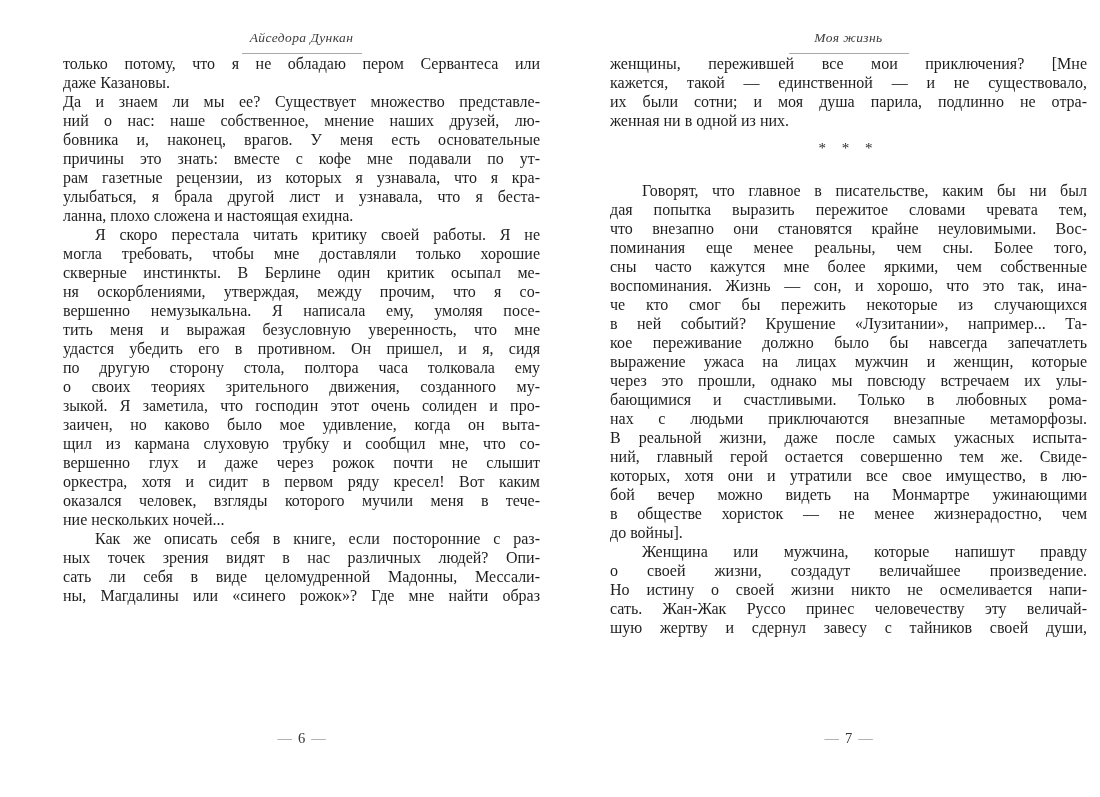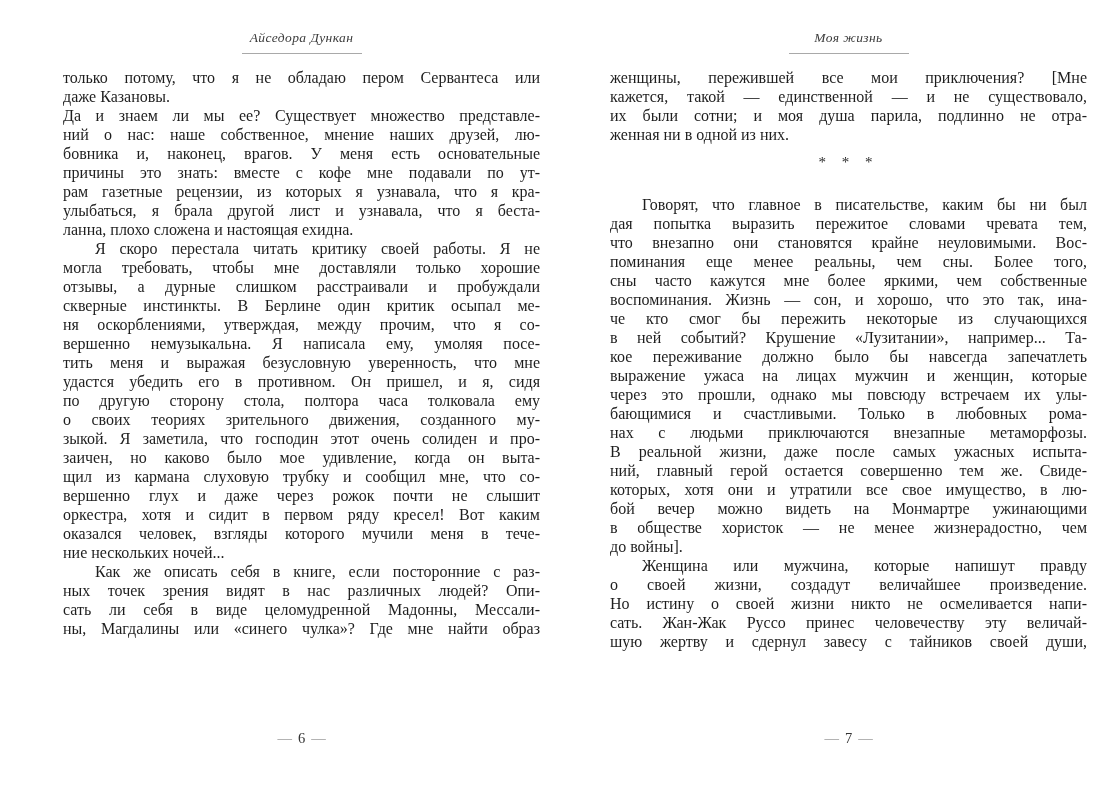--- a/index.html
+++ b/index.html
@@ -34,21 +34,20 @@
     color: #3b3b3b;
   }
   .running-head-rule {
     width: 120px;
     height: 1px;
     background: #a9a9a9;
     margin: 7px auto 0 auto;
   }
 
   .page-body {
-    margin-top: 14px;
     font-size: 16px;
     line-height: 19px;
     color: #1e1e1e;
   }
   .para { margin: 0; }
   .line {
     text-align: justify;
     text-align-last: justify;
   }
   .line.para-end {
@@ -103,41 +102,40 @@
           <div class="line">ний о нас: наше собственное, мнение наших друзей, лю-</div>
           <div class="line">бовника и, наконец, врагов. У меня есть основательные</div>
           <div class="line">причины это знать: вместе с кофе мне подавали по ут-</div>
           <div class="line">рам газетные рецензии, из которых я узнавала, что я кра-</div>
           <div class="line">улыбаться, я брала другой лист и узнавала, что я беста-</div>
           <div class="line para-end">ланна, плохо сложена и настоящая ехидна.</div>
         </div>
         <div class="para">
           <div class="line first">Я скоро перестала читать критику своей работы. Я не</div>
           <div class="line">могла требовать, чтобы мне доставляли только хорошие</div>
-          <div class="line">отзывы, а дурные слишком расстраивали и пробуждали</div>
           <div class="line">скверные инстинкты. В Берлине один критик осыпал ме-</div>
           <div class="line">ня оскорблениями, утверждая, между прочим, что я со-</div>
           <div class="line">вершенно немузыкальна. Я написала ему, умоляя посе-</div>
           <div class="line">тить меня и выражая безусловную уверенность, что мне</div>
           <div class="line">удастся убедить его в противном. Он пришел, и я, сидя</div>
           <div class="line">по другую сторону стола, полтора часа толковала ему</div>
           <div class="line">о своих теориях зрительного движения, созданного му-</div>
           <div class="line">зыкой. Я заметила, что господин этот очень солиден и про-</div>
           <div class="line">заичен, но каково было мое удивление, когда он выта-</div>
           <div class="line">щил из кармана слуховую трубку и сообщил мне, что со-</div>
           <div class="line">вершенно глух и даже через рожок почти не слышит</div>
           <div class="line">оркестра, хотя и сидит в первом ряду кресел! Вот каким</div>
           <div class="line">оказался человек, взгляды которого мучили меня в тече-</div>
           <div class="line para-end">ние нескольких ночей...</div>
         </div>
         <div class="para">
           <div class="line first">Как же описать себя в книге, если посторонние с раз-</div>
           <div class="line">ных точек зрения видят в нас различных людей? Опи-</div>
           <div class="line">сать ли себя в виде целомудренной Мадонны, Мессали-</div>
-          <div class="line">ны, Магдалины или «синего чулка»? Где мне найти образ</div>
+          <div class="line">ны, Магдалины или «синего рожок»? Где мне найти образ</div>
         </div>
       </div>
     <div class="page-footer">
       <span class="pn-dash">—</span><span class="pn-num">6</span><span class="pn-dash">—</span>
     </div>
   </div>
 
   <div class="page page-right">
     <div class="running-head">
       <div class="running-head-text">Моя жизнь</div>

